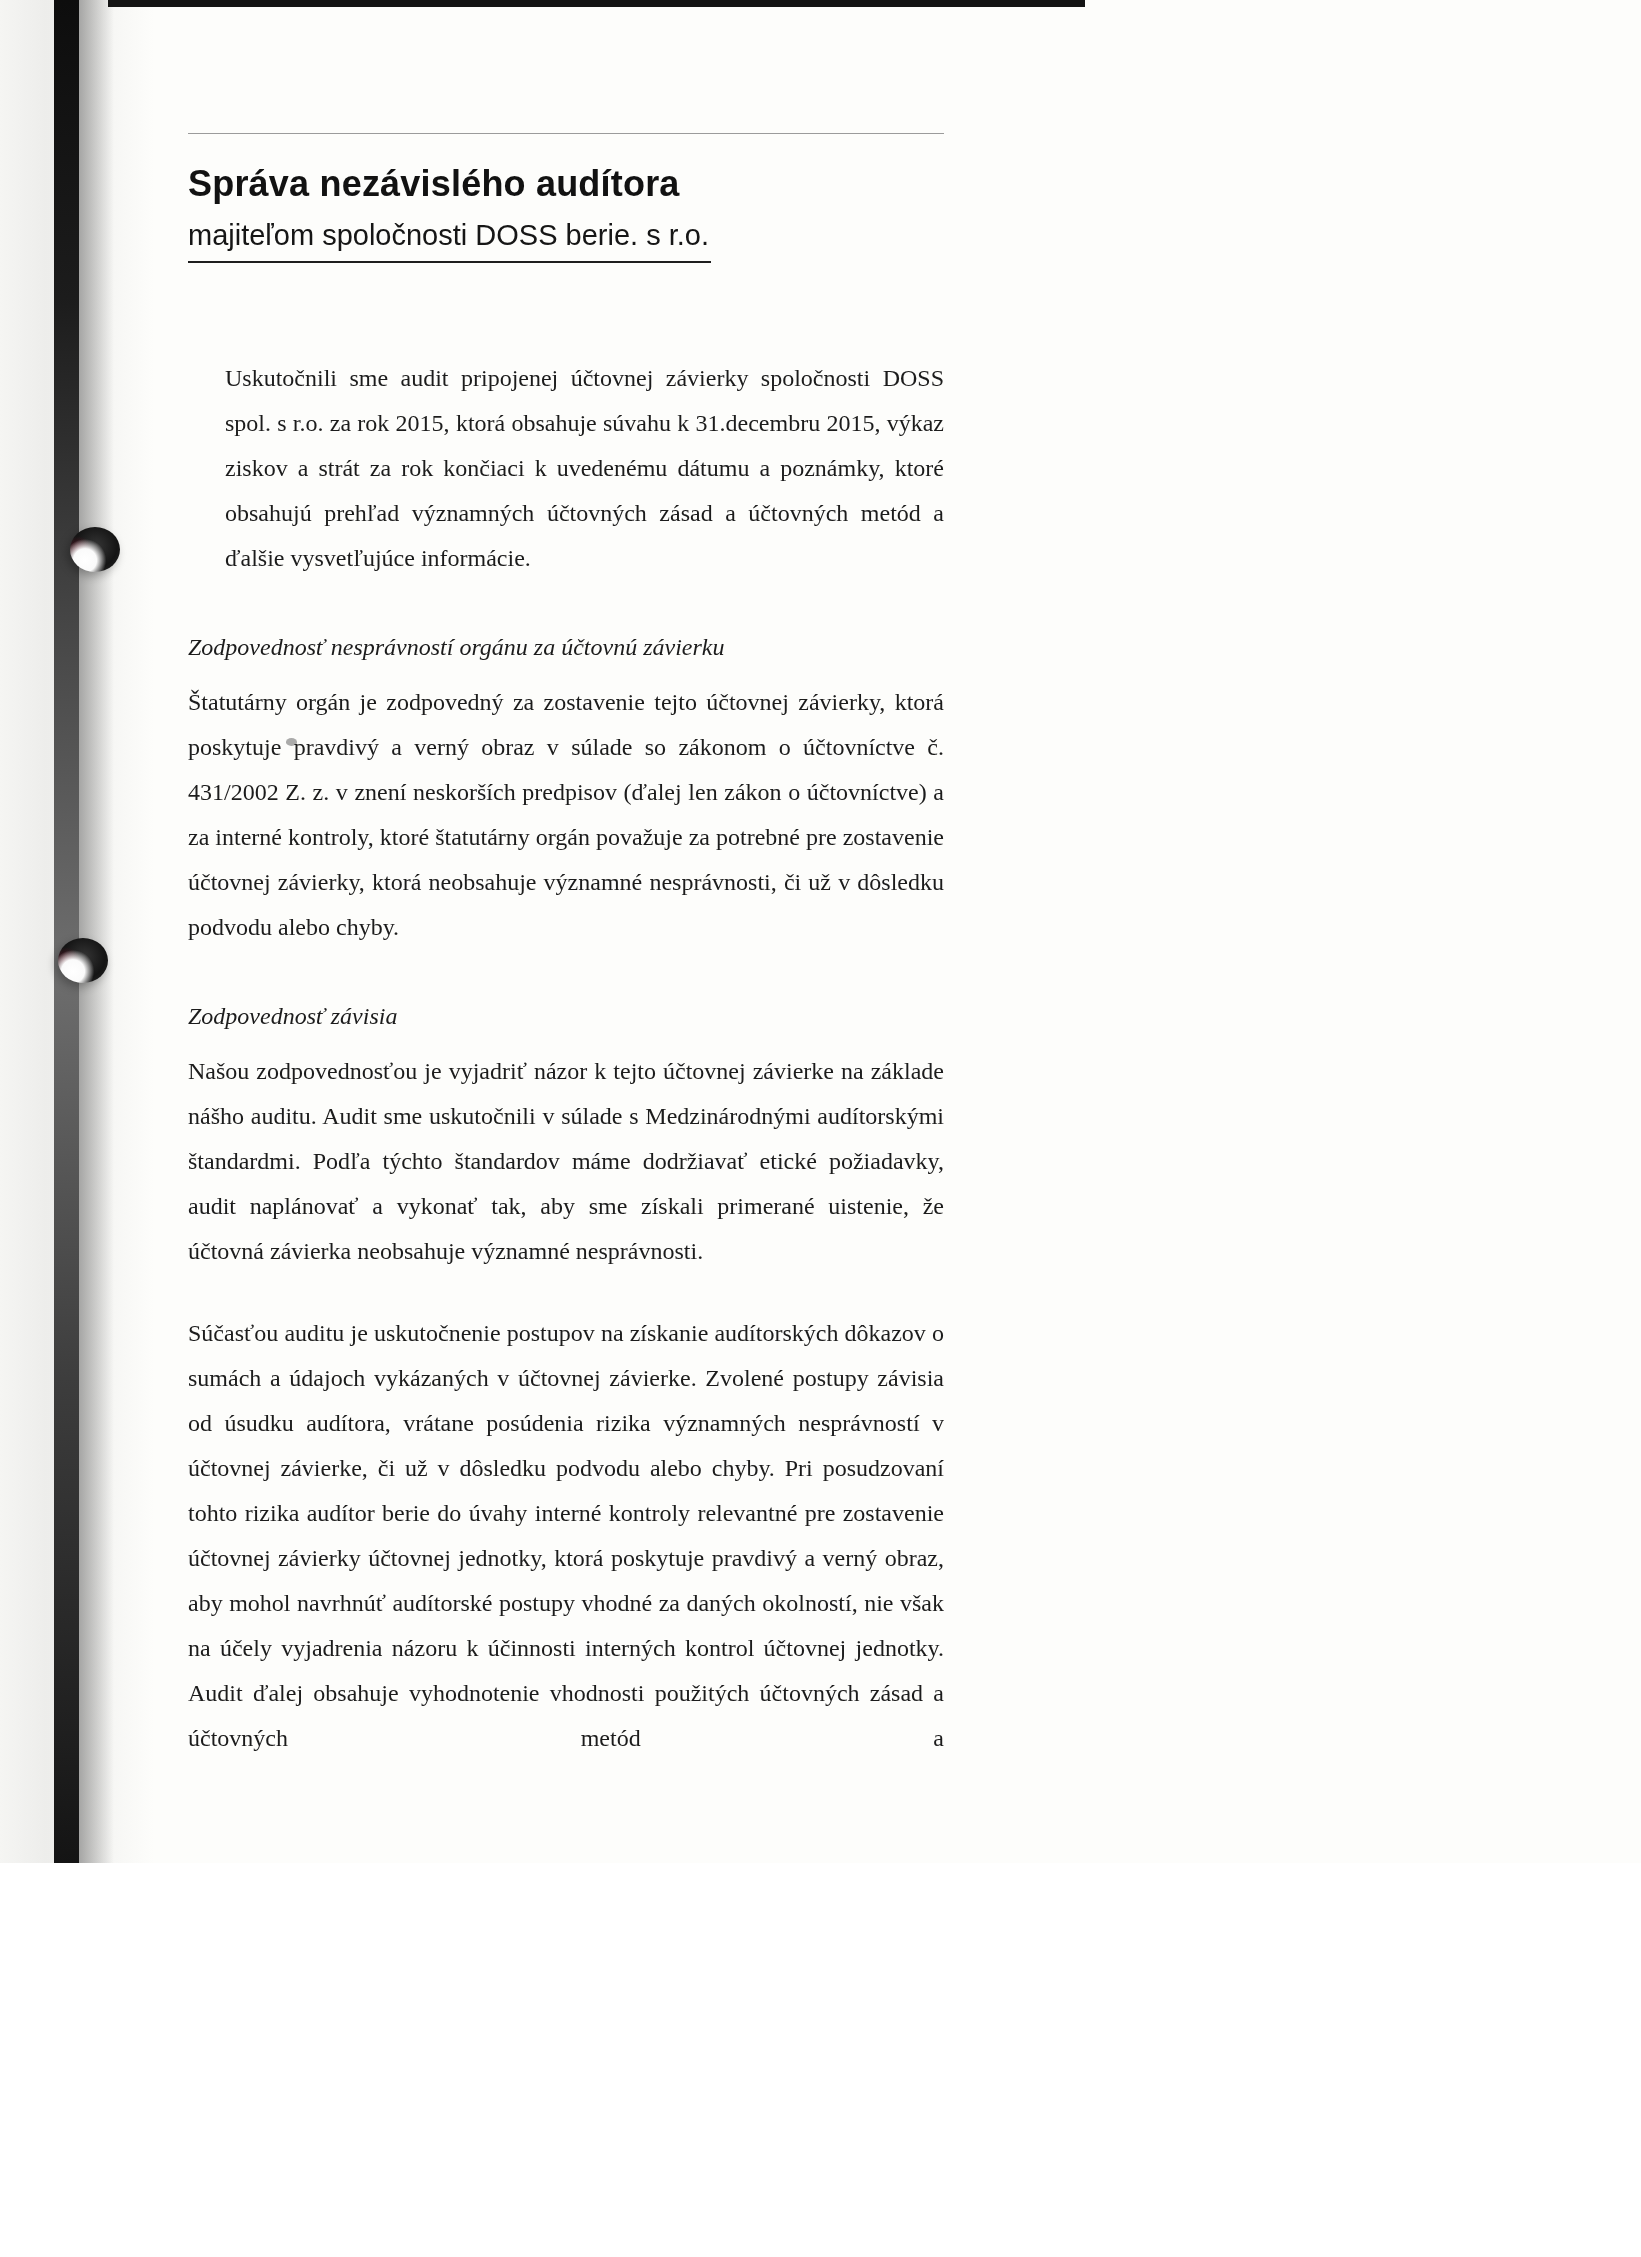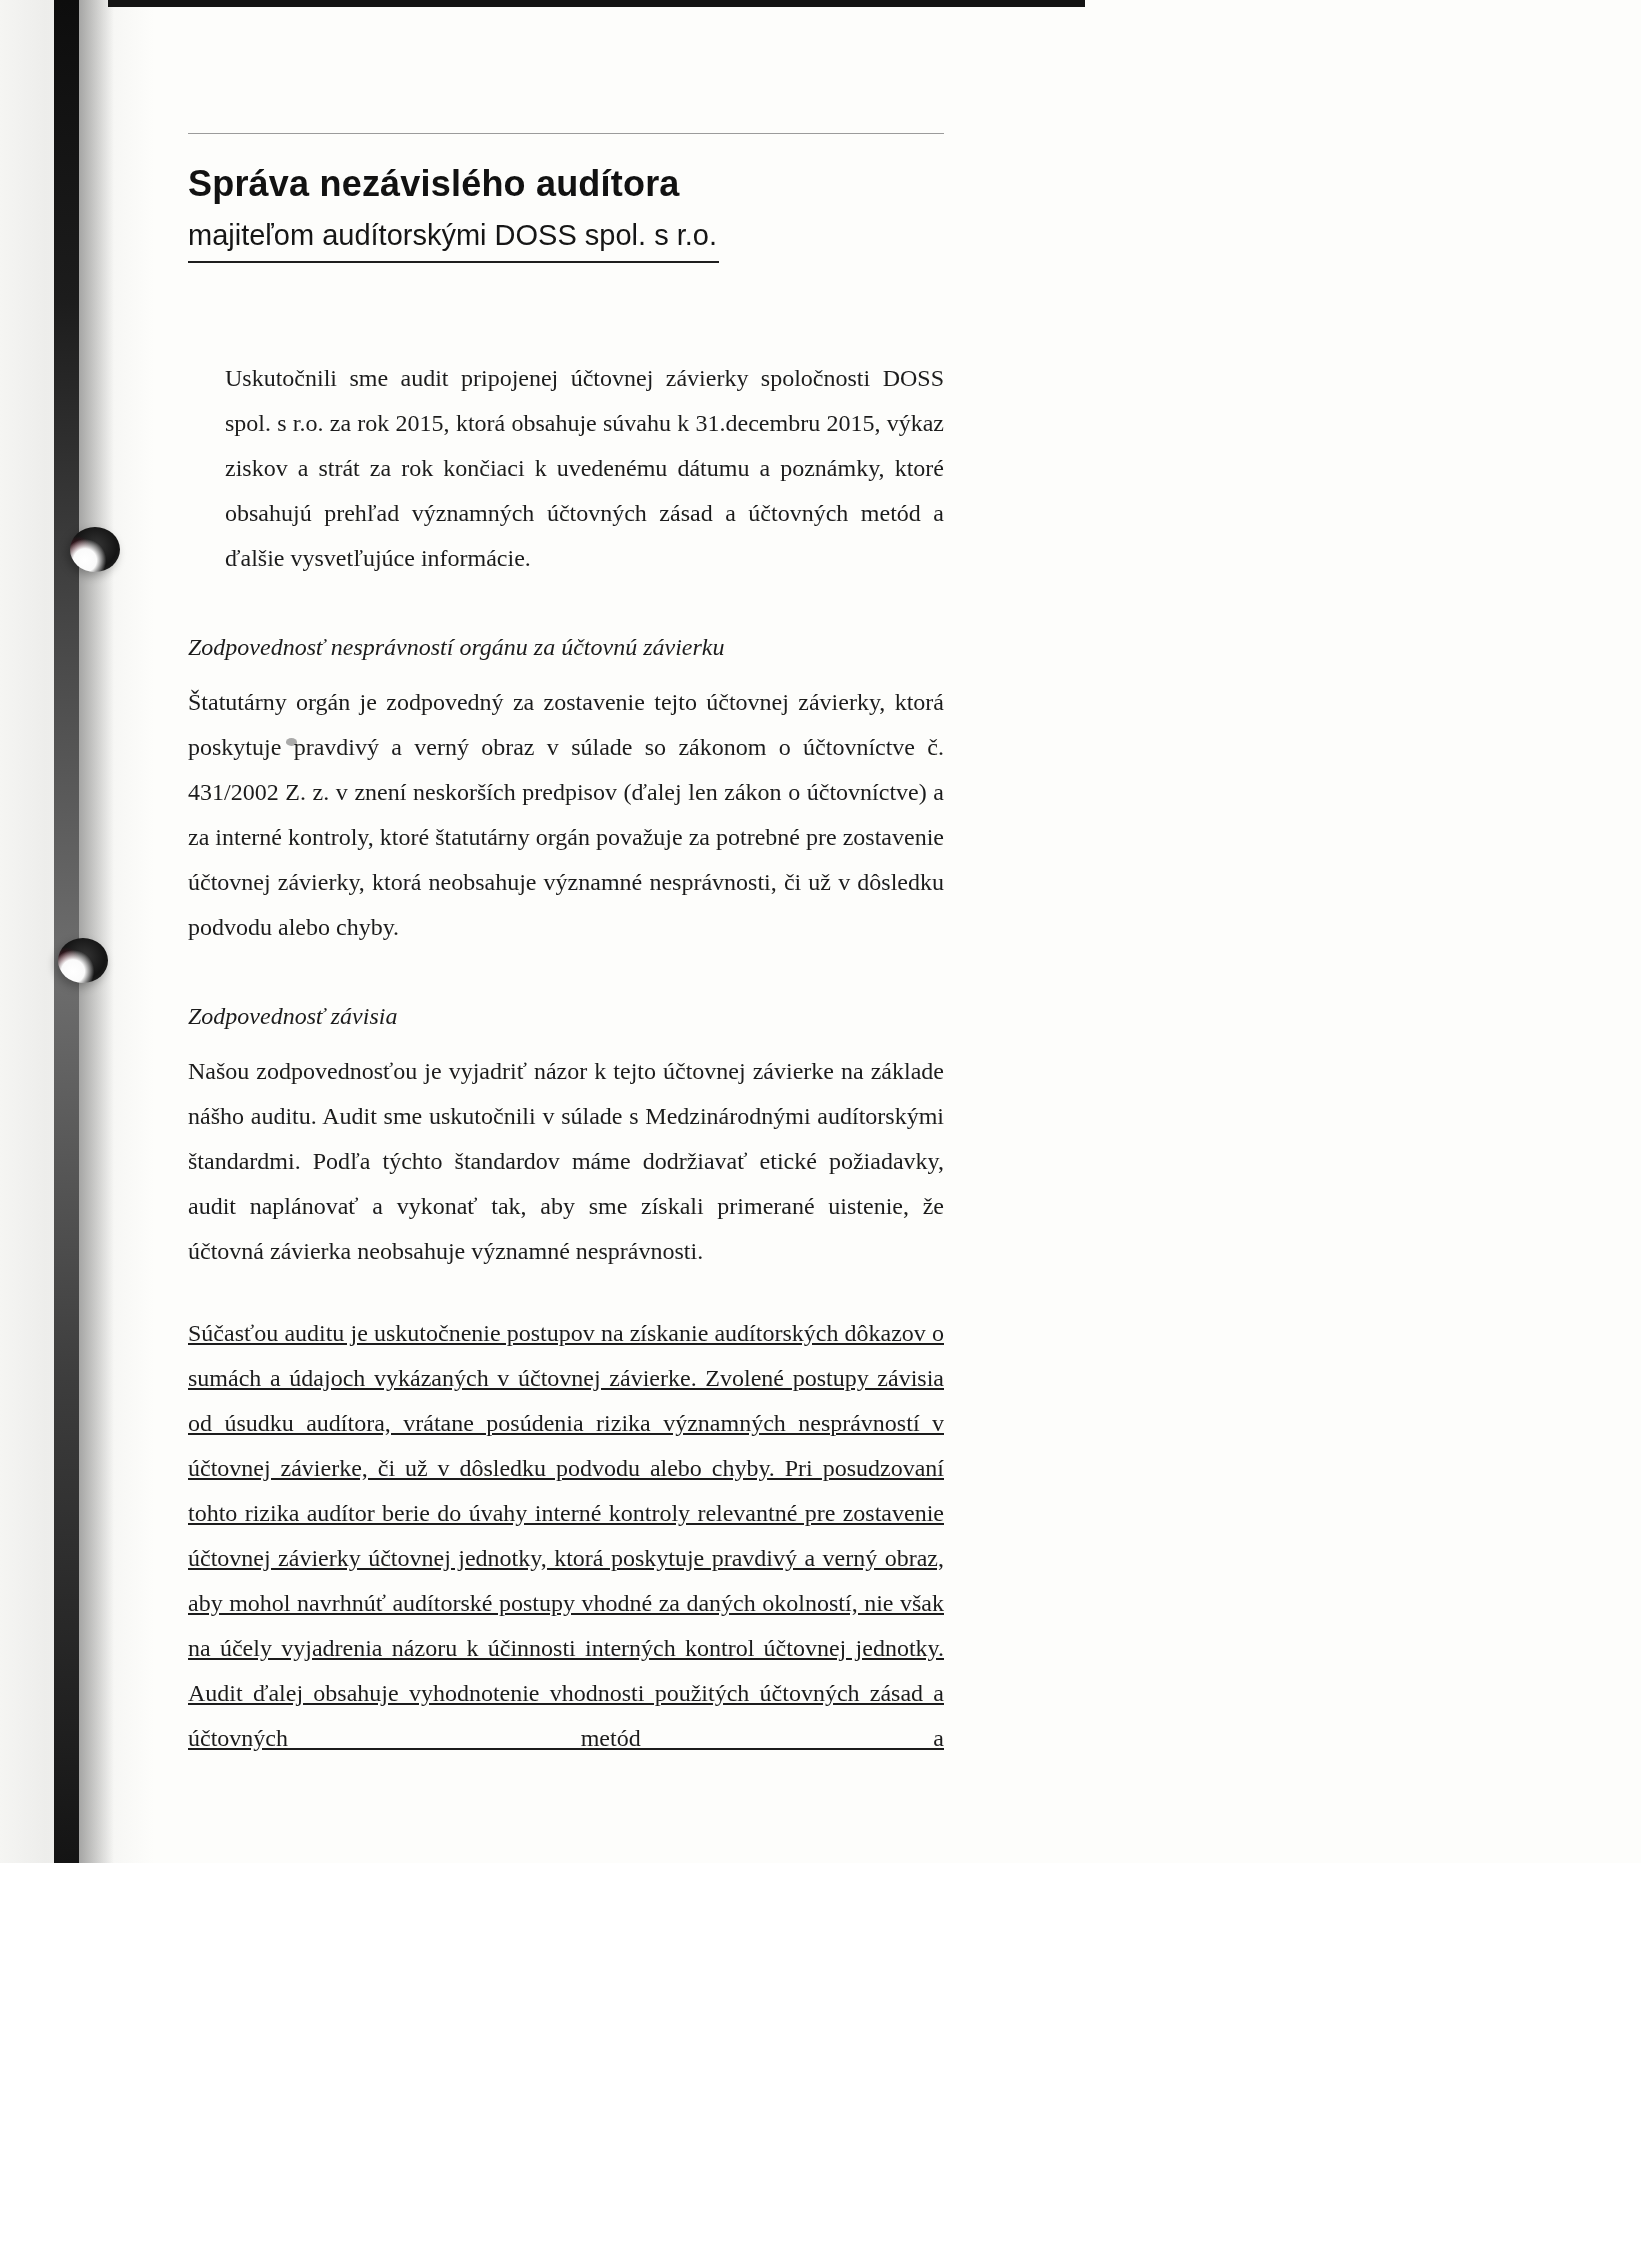--- a/index.html
+++ b/index.html
@@ -108,21 +108,21 @@
   }
   p.intro { margin-top: 93px; margin-left: 37px; }
   h3.sub {
     font-size: 24px;
     font-style: italic;
     font-weight: 400;
     line-height: 45px;
     color: #1c1c1c;
     margin: 44px 0 9.7px 0;
   }
-  p.follow { margin-top: 37px; text-decoration: underline; }
+  p.follow { margin-top: 37px; }
   
   p.cutoff { text-align-last: justify; }
 </style>
 </head>
 <body>
 
 <div class="scan">
 
   <div class="left-wash"></div>
   <div class="edge-band"></div>
@@ -131,21 +131,21 @@
   <div class="hole hole-1"></div>
   <div class="hole hole-2"></div>
   <div class="speck"></div>
 
   <main class="content">
 
     <div class="rule-top"></div>
 
     <h1 class="title">Správa nezávislého audítora</h1>
 
-    <h2 class="subtitle">majiteľom audítorskými DOSS spol. s r.o.</h2>
+    <h2 class="subtitle">majiteľom spoločnosti DOSS berie. s r.o.</h2>
 
     <p class="body intro">Uskutočnili sme audit pripojenej účtovnej závierky spoločnosti DOSS spol. s r.o. za rok 2015, ktorá obsahuje súvahu k 31.decembru 2015, výkaz ziskov a strát za rok končiaci k uvedenému dátumu a poznámky, ktoré obsahujú prehľad významných účtovných zásad a účtovných metód a ďalšie vysvetľujúce informácie.</p>
 
     <h3 class="sub">Zodpovednosť nesprávností orgánu za účtovnú závierku</h3>
 
     <p class="body">Štatutárny orgán je zodpovedný za zostavenie tejto účtovnej závierky, ktorá poskytuje pravdivý a verný obraz v súlade so zákonom o účtovníctve č. 431/2002 Z. z. v znení neskorších predpisov (ďalej len zákon o účtovníctve) a za interné kontroly, ktoré štatutárny orgán považuje za potrebné pre zostavenie účtovnej závierky, ktorá neobsahuje významné nesprávnosti, či už v dôsledku podvodu alebo chyby.</p>
 
     <h3 class="sub">Zodpovednosť závisia</h3>
 
     <p class="body">Našou zodpovednosťou je vyjadriť názor k tejto účtovnej závierke na základe nášho auditu. Audit sme uskutočnili v súlade s Medzinárodnými audítorskými štandardmi. Podľa týchto štandardov máme dodržiavať etické požiadavky, audit naplánovať a vykonať tak, aby sme získali primerané uistenie, že účtovná závierka neobsahuje významné nesprávnosti.</p>

